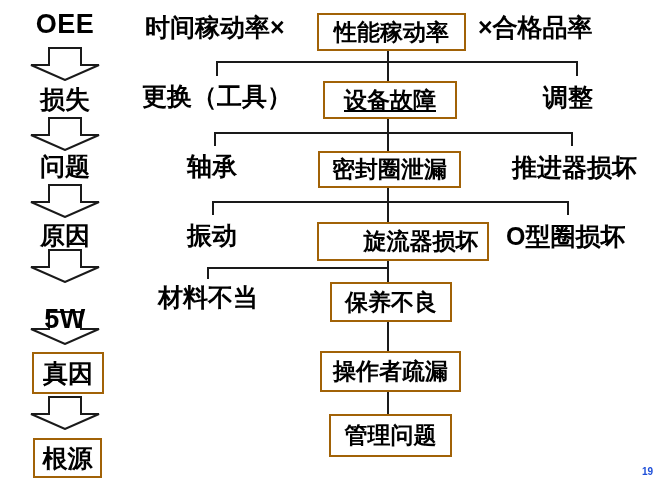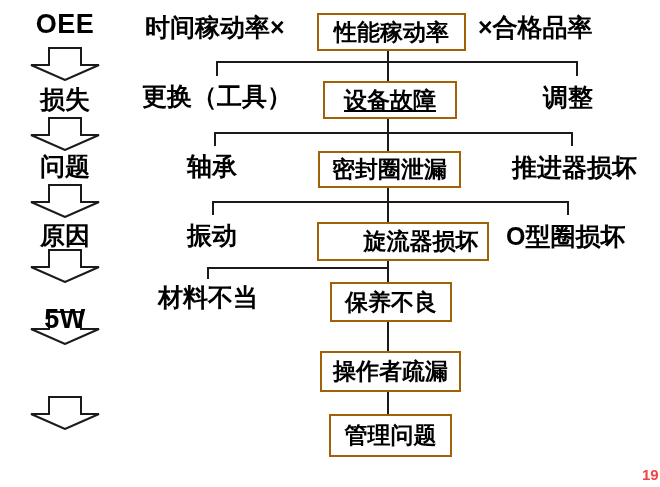--- a/index.html
+++ b/index.html
@@ -39,21 +39,21 @@
   .b-seal{left:318px;top:151px;width:139px;height:33px;}
   .r2-right{left:512px;top:153px;}
   .r3-left{left:187px;top:221px;}
   .b-cyclone{left:317px;top:222px;width:132px;height:35px;padding-left:36px;}
   .r3-right{left:506px;top:222px;}
   .r4-left{left:158px;top:283px;}
   .b-maint{left:330px;top:282px;width:118px;height:36px;}
   .b-operator{left:320px;top:351px;width:137px;height:37px;}
   .b-mgmt{left:329px;top:414px;width:119px;height:39px;}
   .pagenum{position:absolute;left:642px;top:466px;z-index:2;
-    font-size:15px;font-weight:700;color:#ef4444;}
+    font-size:10px;font-weight:700;color:#1d4ed8;}
 </style>
 </head>
 <body>
 
 <div class="stage">
 
   <svg class="connectors" width="660" height="487" viewBox="0 0 660 487">
     <g stroke="#1a1a1a" stroke-width="2" fill="none">
       <line x1="388" y1="47" x2="388" y2="81"></line>
       <polyline points="217,76 217,62 577,62 577,76"></polyline>
@@ -81,23 +81,25 @@
     <polygon points="19,1 51,1 51,18 69,18 35,33 1,18 19,18" fill="#fff" stroke="#1a1a1a" stroke-width="2"></polygon>
     </svg>
   <div class="lc-lbl p-cause">原因</div>
   <svg class="arrow a4" viewBox="0 0 70 34">
     <polygon points="19,1 51,1 51,18 69,18 35,33 1,18 19,18" fill="#fff" stroke="#1a1a1a" stroke-width="2"></polygon>
     </svg>
   <div class="lc-lbl lc-latin p-5w">5W</div>
   <svg class="arrow a5" viewBox="0 0 70 34">
     <polygon points="19,1 51,1 51,18 69,18 35,33 1,18 19,18" fill="#fff" stroke="#1a1a1a" stroke-width="2"></polygon>
     </svg>
+  <div class="box b-truecause">真因</div>
   <svg class="arrow a6" viewBox="0 0 70 34">
     <polygon points="19,1 51,1 51,18 69,18 35,33 1,18 19,18" fill="#fff" stroke="#1a1a1a" stroke-width="2"></polygon>
     </svg>
+  <div class="box b-rootcause">根源</div>
 
   <div class="lbl r0-left">时间稼动率×</div>
   <div class="box b-perf">性能稼动率</div>
   <div class="lbl r0-right">×合格品率</div>
 
   <div class="lbl r1-left">更换（工具）</div>
   <div class="box b-fail">设备故障</div>
   <div class="lbl r1-right">调整</div>
 
   <div class="lbl r2-left">轴承</div>

